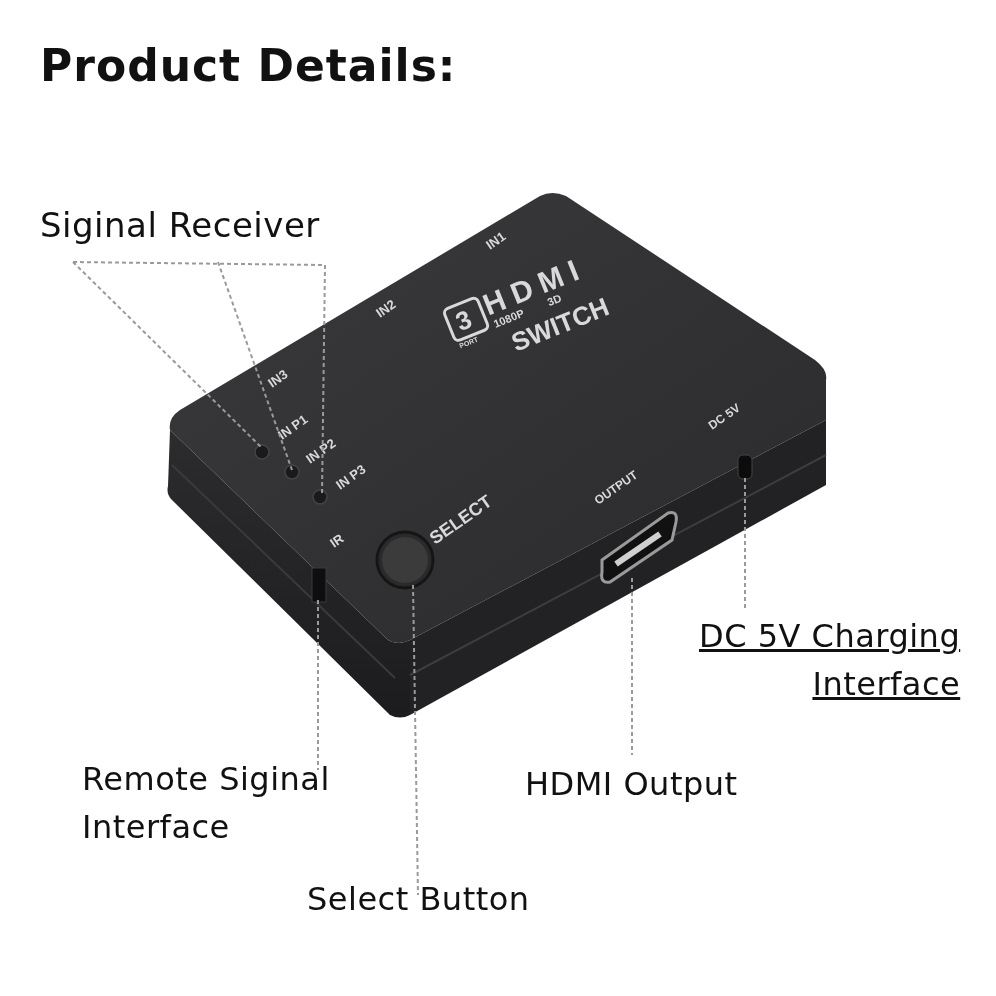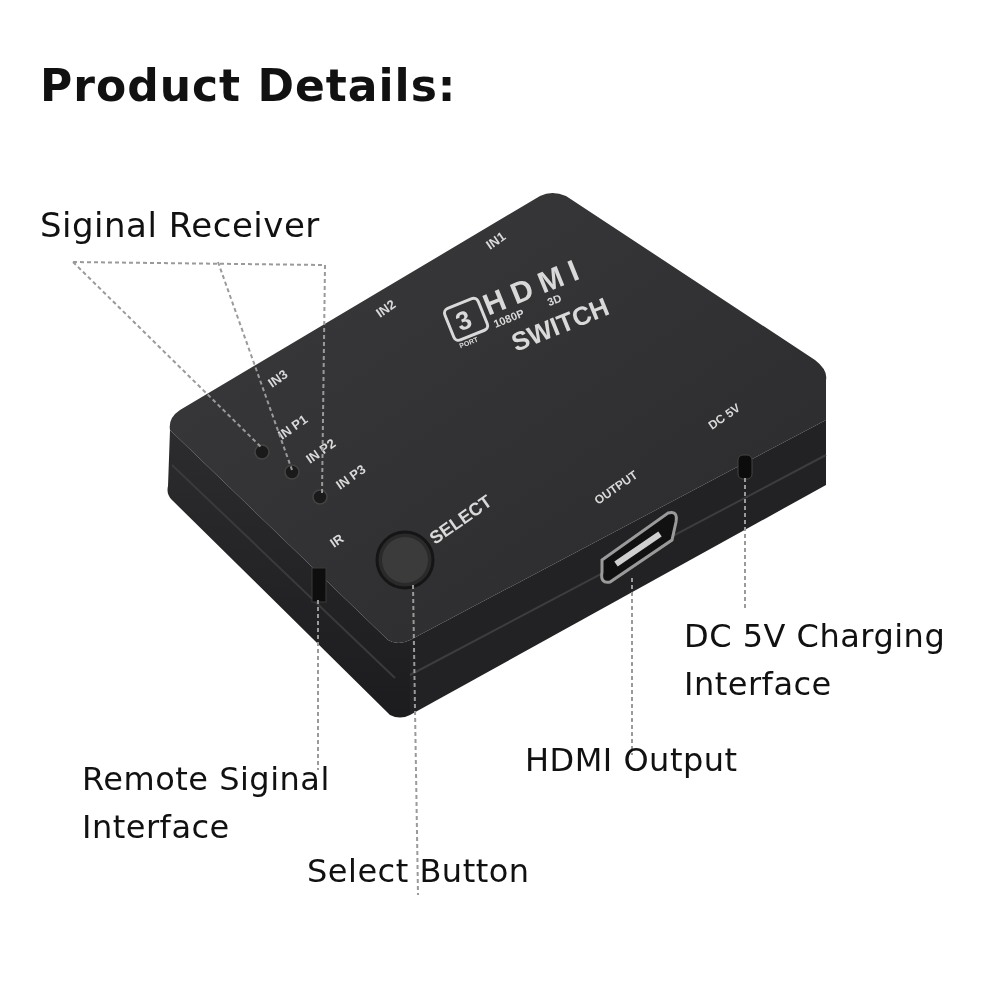--- a/index.html
+++ b/index.html
@@ -1,18 +1,18 @@
 <!DOCTYPE html>
 <html><head>
 <meta charset="utf-8">
 <style>
   html, body { margin: 0; padding: 0; background: #ffffff; }
   body { width: 996px; height: 996px; position: relative; overflow: hidden; font-family: "DejaVu Sans", sans-serif; }
   .label { position: absolute; color: #111; font-family: "DejaVu Sans", sans-serif; white-space: nowrap; letter-spacing: 0.5px; }
-  .title { left: 40px; top: 40px; font-size: 44px; font-weight: bold; letter-spacing: 1px; margin-top: 20px; }
+  .title { left: 40px; top: 40px; font-size: 44px; font-weight: bold; letter-spacing: 1px; }
   .lbl-md { font-size: 32px; }
   .lbl-multi { white-space: pre; line-height: 48px; }
   svg.scene { position: absolute; left: 0; top: 0; }
   .silk { fill: #d9d9d9; font-family: "Liberation Sans", sans-serif; font-weight: bold; }
 </style>
 </head>
 <body>
 
 <div class="label title">Product Details:</div>
 
@@ -93,18 +93,18 @@
     <path d="M218 262 L292 470"></path>
     <path d="M325 265 L322 495"></path>
     <path d="M318 600 L318 770"></path>
     <path d="M413 585 L418 895"></path>
     <path d="M632 578 L632 755"></path>
     <path d="M745 478 L745 608"></path>
   </g>
 </svg>
 
 <div class="label lbl-md" style="left:40px; top:205px; font-size:34px;">Siginal Receiver</div>
-<div class="label lbl-md lbl-multi" style="left:684px; top:612px; text-align:left;">DC 5V Charging
+<div class="label lbl-md lbl-multi" style="left:699px; top:612px; text-align:right;text-decoration:underline;">DC 5V Charging
 Interface</div>
-<div class="label lbl-md" style="left:525px; top:741px;">HDMI Output</div>
+<div class="label lbl-md" style="left:525px; top:765px;">HDMI Output</div>
 <div class="label lbl-md lbl-multi" style="left:82px; top:755px;">Remote Siginal
 Interface</div>
-<div class="label lbl-md" style="left:307px; top:852px;">Select Button</div>
+<div class="label lbl-md" style="left:307px; top:880px;">Select Button</div>
 
 </body></html>

